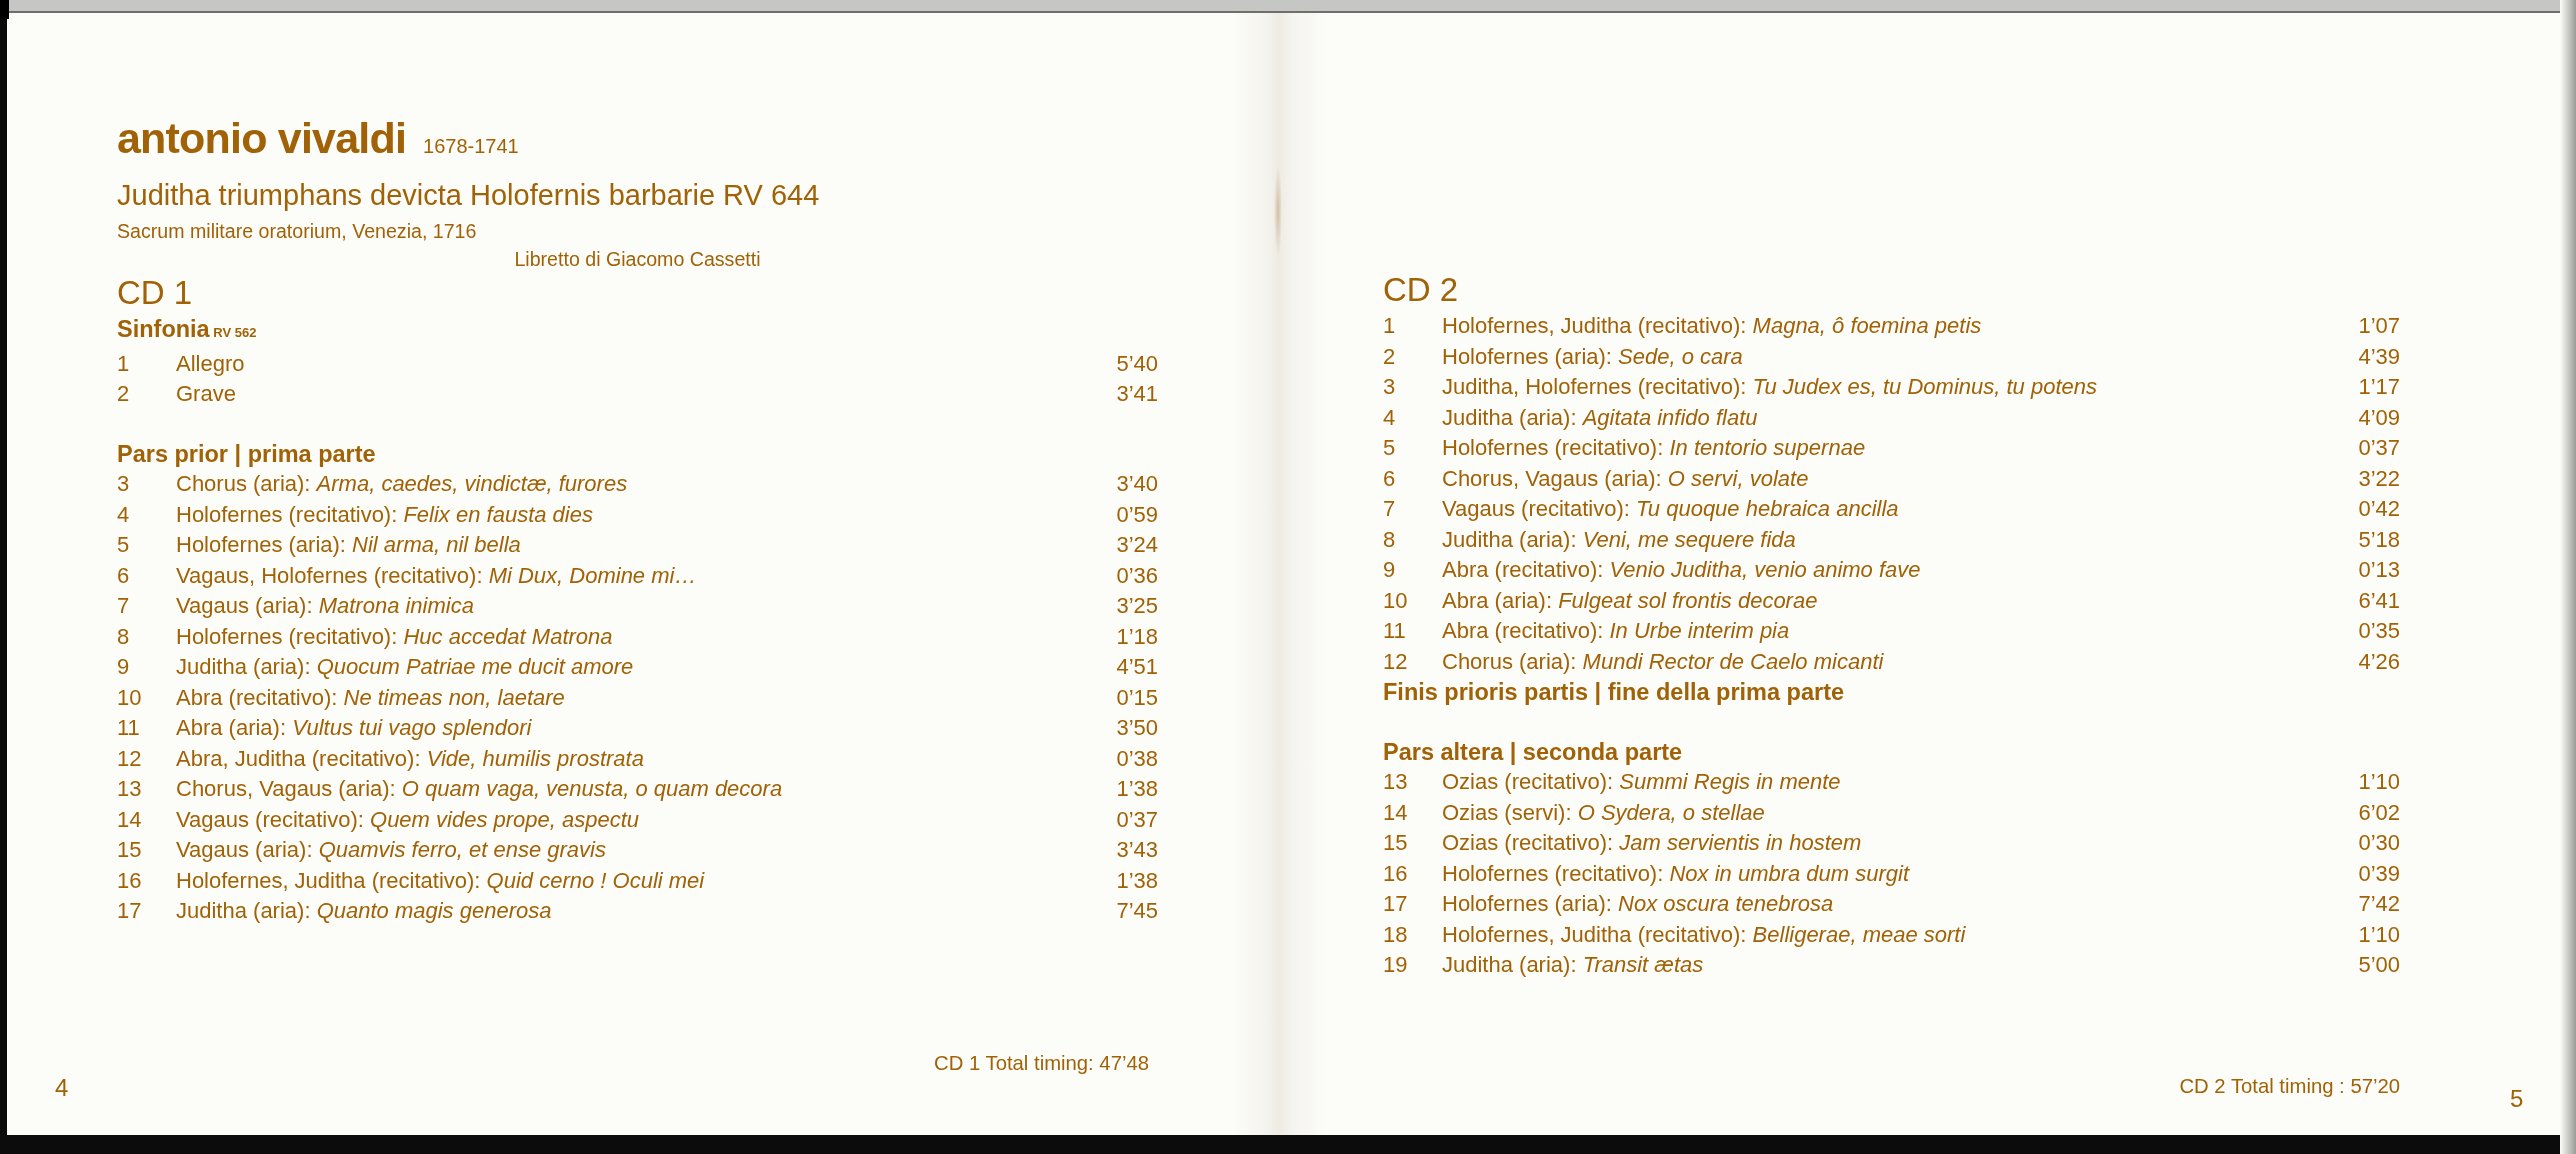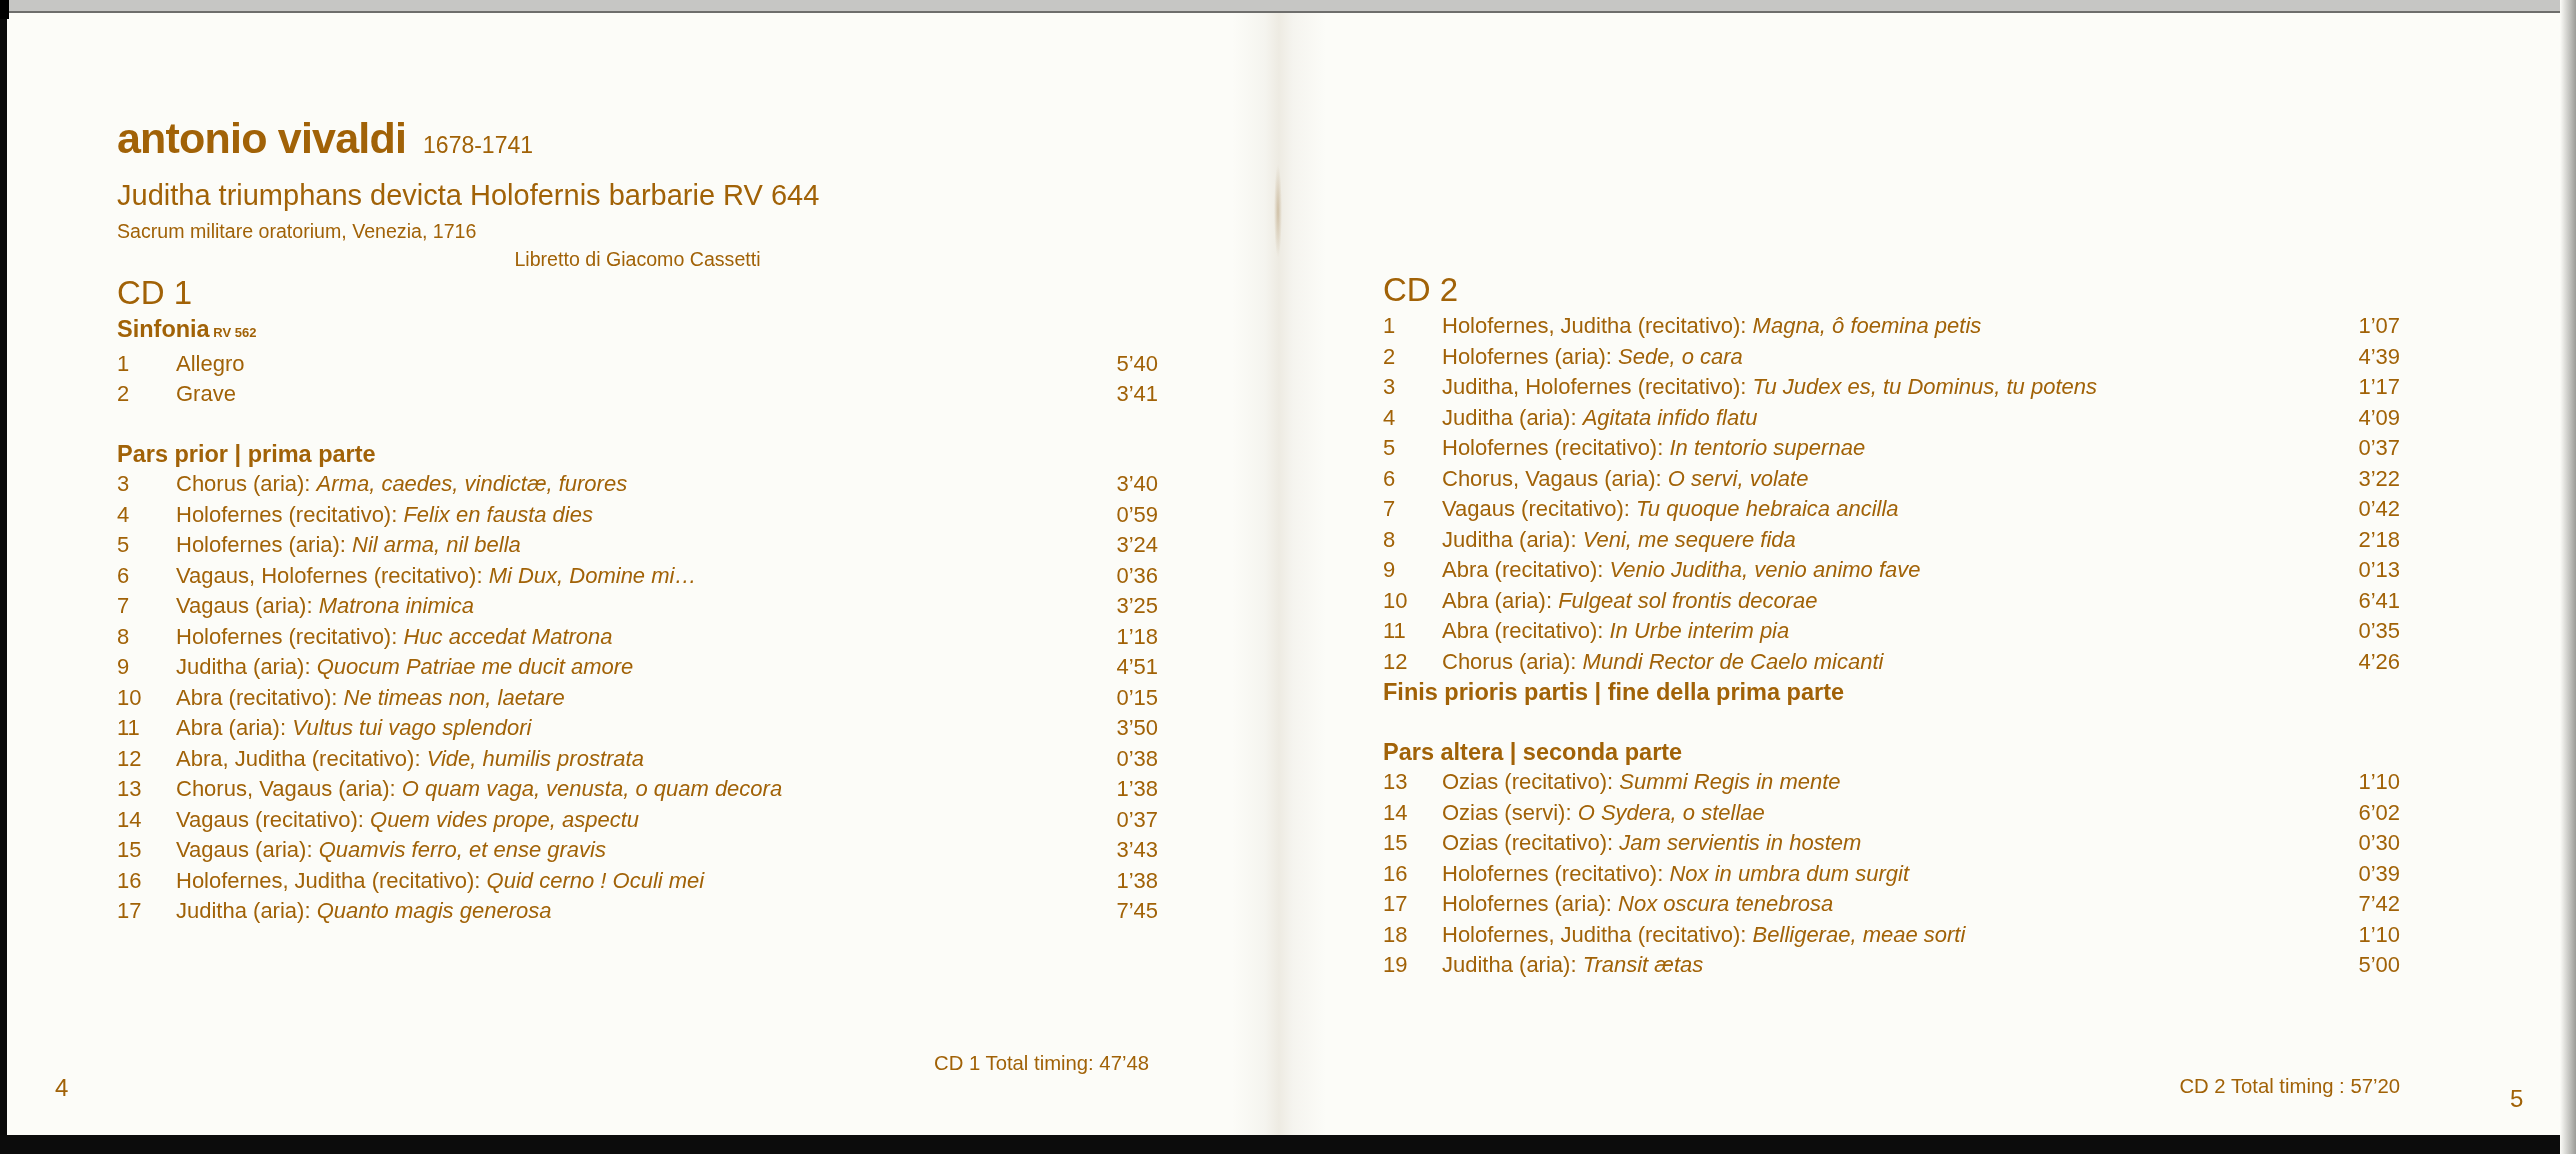--- a/index.html
+++ b/index.html
@@ -34,21 +34,21 @@
     content:""; position:absolute; left:42px; top:164px; width:7.8px; height:94px;
     background:radial-gradient(ellipse at center, rgba(150,110,50,0.35), rgba(150,110,50,0) 70%);
   }
 
   .page { position:absolute; }
   .page-left  { left:117px; top:117px; width:1041px; }
   .page-right { left:1383px; top:272px; width:1017px; }
 
   .composer-line { display:flex; align-items:baseline; gap:17px; margin:0 0 19px 0; }
   .composer { font-size:43px; font-weight:700; letter-spacing:-0.8px; line-height:1; margin:0; }
-  .composer-dates { font-size:23px; font-weight:400; }
+  .composer-dates { font-size:20px; font-weight:400; }
 
   .work-title { font-size:29px; font-weight:400; margin:0 0 7.8px 0; line-height:1.15; }
   .work-sub   { font-size:19.6px; margin:0 0 4.7px 0; line-height:1.2; }
   .work-libretto { font-size:19.6px; margin:0 0 3px 0; line-height:1.2;text-align:center; }
 
   .cd-label { font-size:33px; font-weight:400; line-height:1.1; margin:0 0 3.1px 0; }
 
   .sec-heading { font-size:23.5px; font-weight:700; line-height:30.5px; }
   .sec-heading .suffix { font-size:13px; font-weight:700; }
   .sec-gap { margin-top:29px; }
@@ -209,21 +209,21 @@
           <span class="t-time">3’22</span>
         </div>
         <div class="track-row">
           <span class="t-no">7</span>
           <span class="t-text"><span>Vagaus (recitativo): </span><span class="incipit">Tu quoque hebraica ancilla</span></span>
           <span class="t-time">0’42</span>
         </div>
         <div class="track-row">
           <span class="t-no">8</span>
           <span class="t-text"><span>Juditha (aria): </span><span class="incipit">Veni, me sequere fida</span></span>
-          <span class="t-time">2’18</span>
+          <span class="t-time">5’18</span>
         </div>
         <div class="track-row">
           <span class="t-no">9</span>
           <span class="t-text"><span>Abra (recitativo): </span><span class="incipit">Venio Juditha, venio animo fave</span></span>
           <span class="t-time">0’13</span>
         </div>
         <div class="track-row">
           <span class="t-no">10</span>
           <span class="t-text"><span>Abra (aria): </span><span class="incipit">Fulgeat sol frontis decorae</span></span>
           <span class="t-time">6’41</span>

